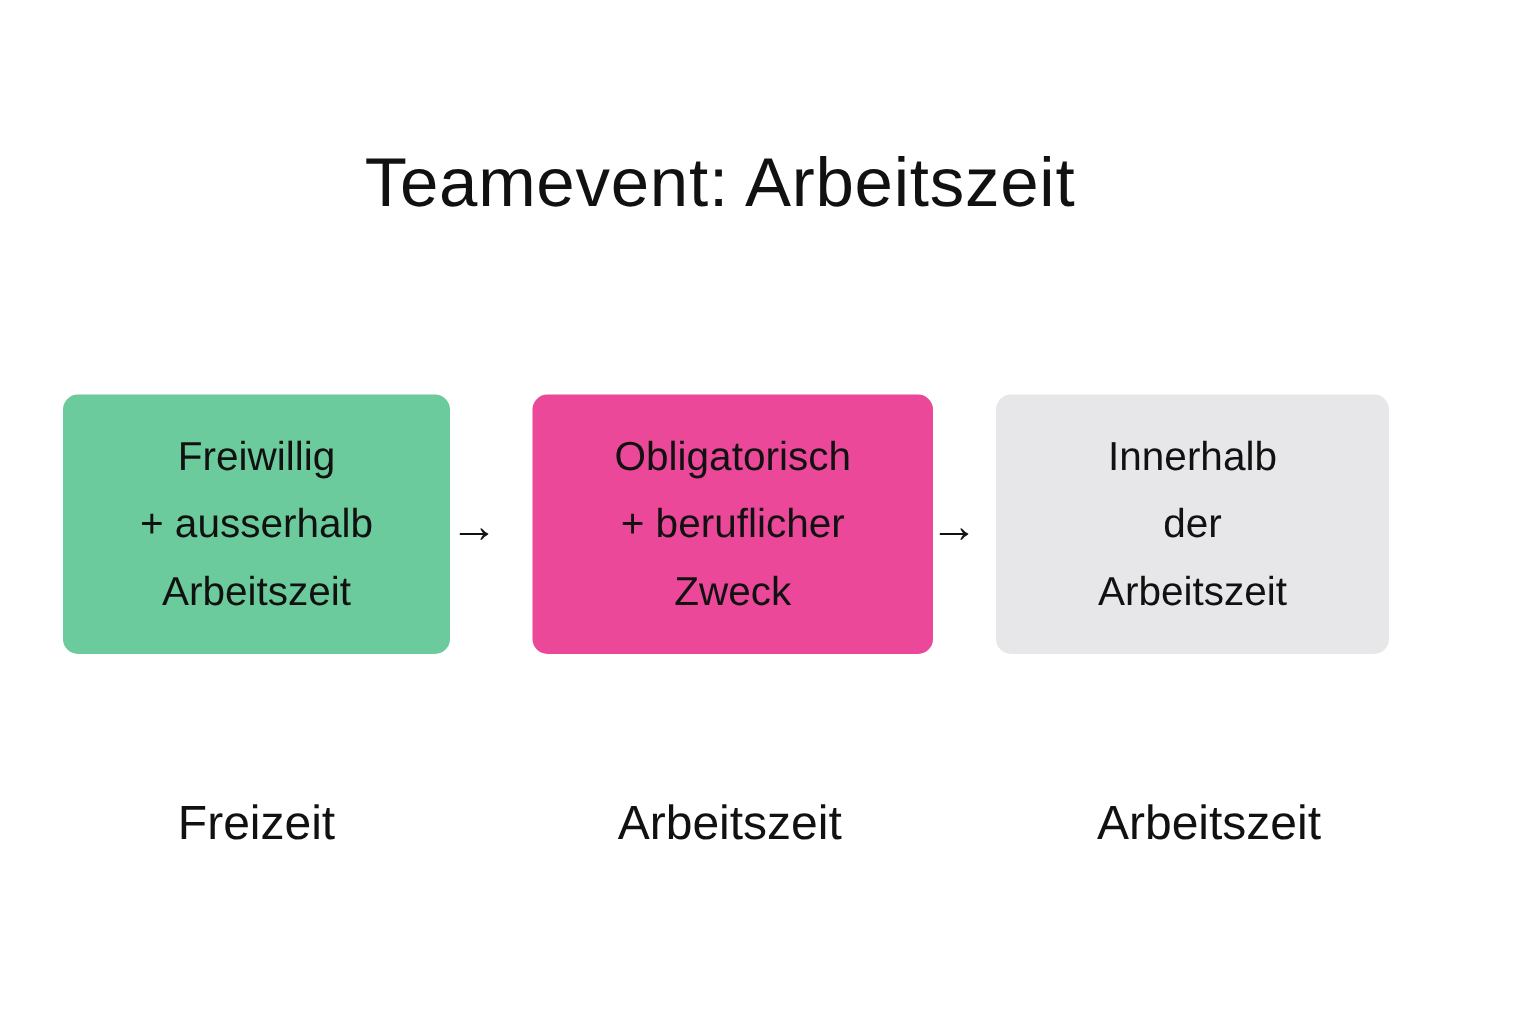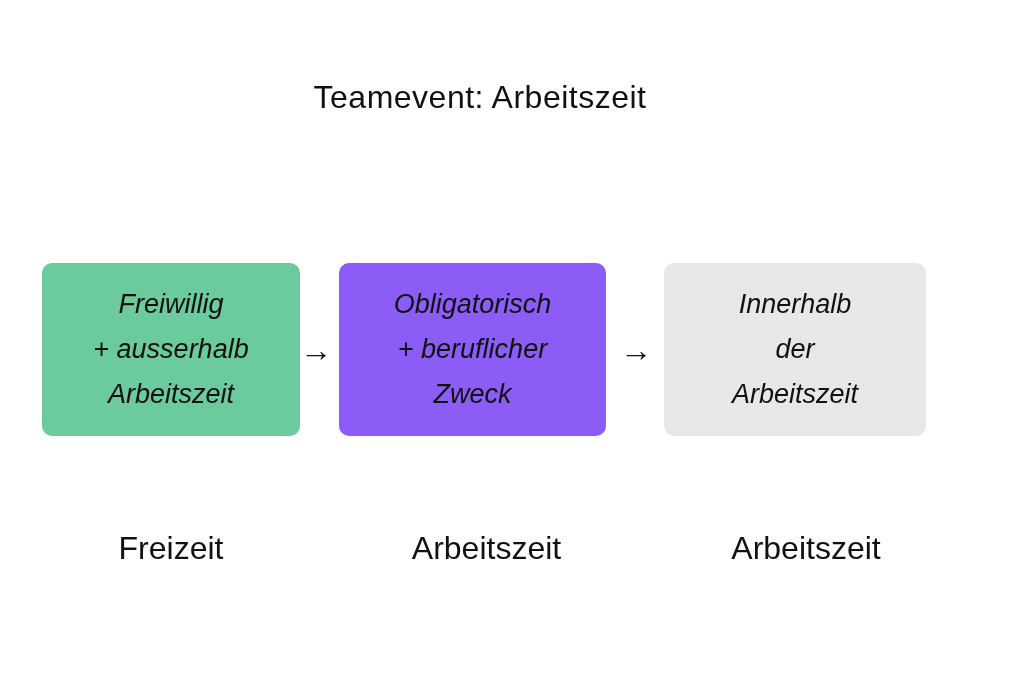--- a/index.html
+++ b/index.html
@@ -1,26 +1,26 @@
 <!DOCTYPE html>
 <html><head>
 <meta charset="utf-8">
 <style>
   html, body { margin:0; padding:0; }
   body { width:1024px; height:683px; background:#ffffff; position:relative; overflow:hidden;
          font-family:"Liberation Sans", "DejaVu Sans", sans-serif; color:#111; }
-  .title { position:absolute; left:0; width:960px; top:62px; text-align:center;
-           font-size:32px; font-weight:500; line-height:70px; letter-spacing:0.5px; }
+  .title { position:absolute; left:0; width:960px; top:86px; text-align:center;
+           font-size:46px; font-weight:500; line-height:70px; letter-spacing:0.5px; }
   .title .l1 { display:block; padding-left:0px; }
   .box { position:absolute; top:263px; height:173px; border-radius:10px;
          display:flex; align-items:center; justify-content:center; text-align:center;
          font-size:27px; font-weight:500; line-height:45px; }
-  .box span { display:block;font-style:italic; }
+  .box span { display:block; }
   .b1 { left:42px; width:258px; background:#6ccb9c; }
-  .b2 { left:339px; width:267px; background:#8b5cf6; }
+  .b2 { left:355px; width:267px; background:#ec4899; }
   .b3 { left:664px; width:262px; background:#e7e7e9; }
   .arrow { position:absolute; top:338px; font-size:32px; line-height:24px; }
   .a1 { left:300px; }
   .a2 { left:620px; }
   .label { position:absolute; top:525px; text-align:center; font-size:32px; font-weight:500; line-height:46px; }
   .lab1 { left:42px; width:258px; }
   .lab2 { left:353px; width:267px; }
   .lab3 { left:675px; width:262px; }
 </style>
 </head>

